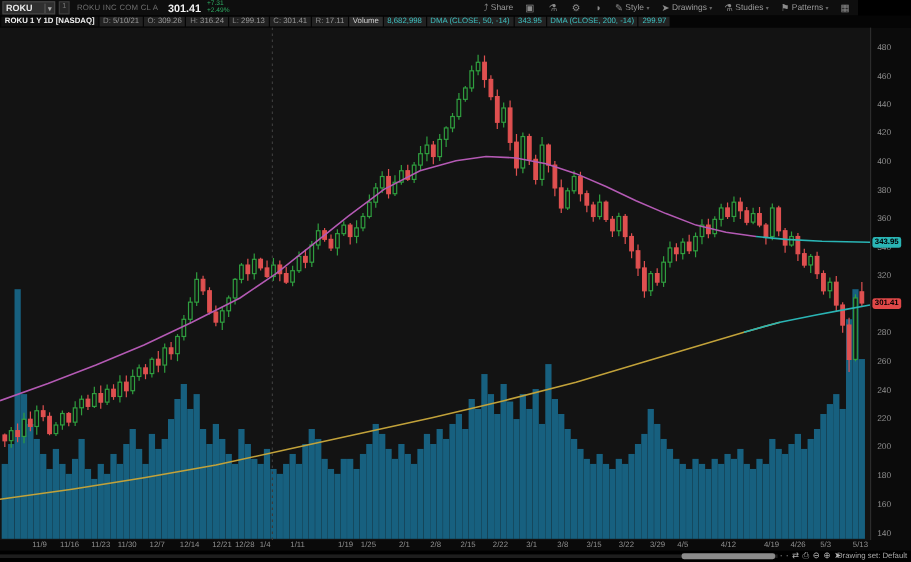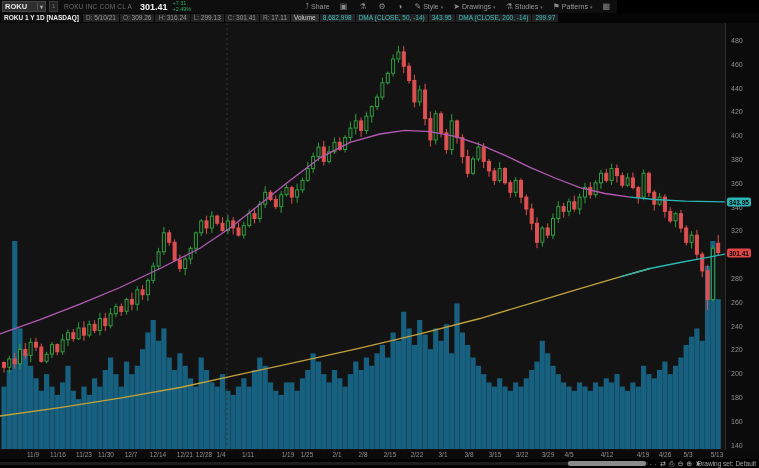--- a/index.html
+++ b/index.html
@@ -1,19 +1,19 @@
 <!DOCTYPE html>
 <html><head>
 <meta charset="utf-8">
 <style>
   html,body{margin:0;padding:0;background:#000;}
   body{width:759px;height:468px;position:relative;overflow:hidden;
        font-family:"Liberation Sans",sans-serif;color:#ccc;-webkit-font-smoothing:none;}
   
-  .row1{position:absolute;left:0;top:0;width:617px;height:13px;background:#0e0e0e;
+  .row1{position:absolute;left:0;top:0;width:715px;height:13px;background:#0e0e0e;
         display:flex;align-items:center;font-size:8px;}
   .symbox{display:flex;align-items:center;background:#2f2f2f;border:1px solid #454545;
           height:9px;margin-left:2px;padding:0 2px;color:#e8e8e8;font-weight:bold;font-size:7.5px;}
   .symbox .caret{margin-left:10px;border-left:1px solid #555;padding-left:2px;color:#aaa;font-size:6px;}
   .linkbox{width:7px;height:9px;background:#242424;border:1px solid #3a3a3a;margin-left:3px;
            color:#777;font-size:6px;text-align:center;line-height:8px;}
   .company{color:#6f6f6f;font-size:6.5px;margin-left:6px;letter-spacing:.2px;}
   .price{color:#f2f2f2;font-weight:bold;font-size:9px;margin-left:8px;}
   .chgstack{display:flex;flex-direction:column;margin-left:5px;line-height:5.5px;font-size:5.5px;}
   .chgstack .up{color:#2fae64;}

